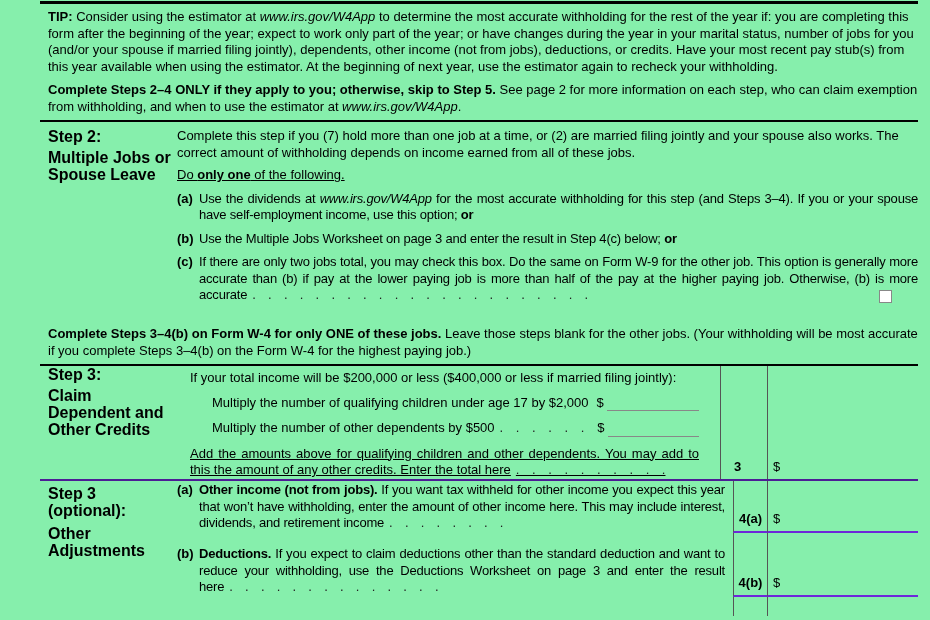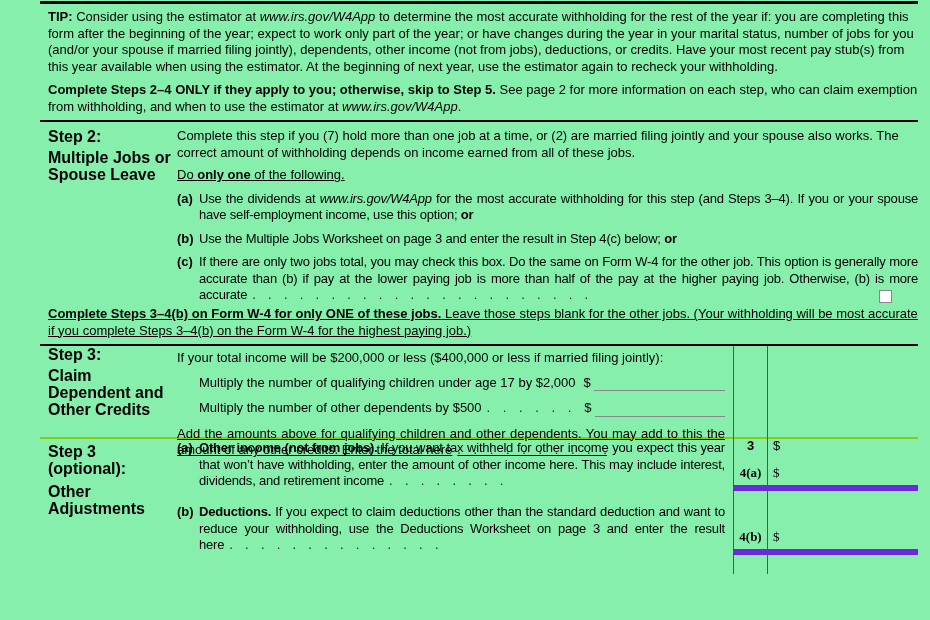--- a/index.html
+++ b/index.html
@@ -13,60 +13,60 @@
     padding:0 12px 0 40px;
   }
   .rule-top { height:3px; background:#000; margin-top:1px; }
   .rule { height:2px; background:#000; }
   .b { font-weight:bold; }
   .i { font-style:italic; }
   .para { padding-left:8px; }
   .tip { margin-top:5px; }
   .intro { margin-top:7px; }
   .rule-mid { margin-top:5px; }
-  .note { margin-top:0;text-decoration:underline; }
+  .note { margin-top:20px; }
 
   
   .step2 { display:grid; grid-template-columns:137px 1fr; height:184px; padding-top:6px; overflow:hidden; }
   .steplabel { padding-left:8px; font-weight:bold; font-size:16px; line-height:17px; }
   .steptitle { margin-bottom:4px; }
   .stepname2 { margin-top:6px; }
   .stepbody {}
   .do-only { margin-top:6px;text-decoration:underline; }
   .item { display:flex; margin-top:7px; }
   .item-c { position:relative; }
   .marker { font-weight:bold; flex:0 0 22px; }
   .itemtext { flex:1; text-align:justify; letter-spacing:-0.2px; }
   .leader { word-spacing:9px; white-space:nowrap; padding:0 5px; color:#222; }
   .checkbox { display:inline-block; width:13px; height:13px; border:1px solid #888; background:#fff; }
   .cb-abs { position:absolute; right:26px; bottom:1px; }
 
   
   .w4table { margin-top:5px; border-top:2px solid #000; }
   .trow { display:grid; grid-template-columns:137px 1fr 34px 151px; }
-  .step3row { height:93px; border-bottom:2px solid #84cc16; }
+  .step3row { height:115px; border-bottom:2px solid #4c1d95;gap:13px; }
   .s3body { padding-top:4px; padding-right:8px; }
   .s3intro {}
   .mline { display:flex; align-items:center; padding-left:22px; }
   .mline.first { margin-top:8px; }
   .mline.second { margin-top:9px; }
   .dol { padding:0 3px 0 8px; }
   .ufield { flex:1; border-bottom:1px solid #888; height:14px; align-self:flex-end; }
   .totalline { margin-top:9px; text-align:justify;text-decoration:underline; }
   .numcol { border-left:1px solid #555; display:flex; align-items:flex-end; justify-content:center; padding-bottom:4px; font-weight:bold; }
   .amtcol { border-left:1px solid #555; display:flex; align-items:flex-end; padding:0 0 4px 5px; }
 
   
   .step4grid { display:grid; grid-template-columns:137px 1fr 34px 151px; grid-template-rows:52px 64px 1fr; height:135px; }
   .s4label { grid-row:1/4; grid-column:1; padding-top:4px; }
   .s4body { grid-column:2; padding-right:8px; }
   .s4a { grid-row:1; padding-top:1px; }
   .s4b { grid-row:2; padding-top:13px; }
   .s4body .item { margin-top:0; }
-  .uline { border-bottom:6px solid #6d28d9;font-family:Liberation Serif, serif; }
+  .uline { border-bottom:2px solid #6d28d9; }
   .r1 { grid-row:1; } .r2 { grid-row:2; } .r3 { grid-row:3; }
   .c3 { grid-column:3; } .c4 { grid-column:4; }
 </style>
 </head>
 <body>
 
 <div class="page">
 
   <div class="rule-top"></div>
 
@@ -90,21 +90,21 @@
         <p class="itemtext"><span>Use the dividends at </span><span class="i">www.irs.gov/W4App</span><span> for the most accurate withholding for this step (and Steps 3–4). If you or your spouse have self-employment income, use this option; </span><span class="b">or</span></p>
       </div>
 
       <div class="item">
         <span class="marker">(b)</span>
         <p class="itemtext"><span>Use the Multiple Jobs Worksheet on page 3 and enter the result in Step 4(c) below; </span><span class="b">or</span></p>
       </div>
 
       <div class="item item-c">
         <span class="marker">(c)</span>
-        <p class="itemtext"><span><span>If there are only two jobs total, you may check this box. Do the same on Form W-4 for the other job. This option is generally more accurate than (b) if pay at the lower paying job is more than half of the pay at the higher paying job. Otherwise, (b) is more accurate</span></span><span class="leader">. . . . . . . . . . . . . . . . . . . . . .</span></p>
+        <p class="itemtext"><span><span>If there are only two jobs total, you may check this box. Do the same on Form W-9 for the other job. This option is generally more accurate than (b) if pay at the lower paying job is more than half of the pay at the higher paying job. Otherwise, (b) is more accurate</span></span><span class="leader">. . . . . . . . . . . . . . . . . . . . . .</span></p>
         <span class="checkbox cb-abs"></span>
       </div>
     </div>
   </div>
 
   <p class="para note"><span class="b">Complete Steps 3–4(b) on Form W-4 for only ONE of these jobs.</span><span> Leave those steps blank for the other jobs. (Your withholding will be most accurate if you complete Steps 3–4(b) on the Form W-4 for the highest paying job.)</span></p>
 
   <div class="w4table">
 
     <div class="trow step3row">

